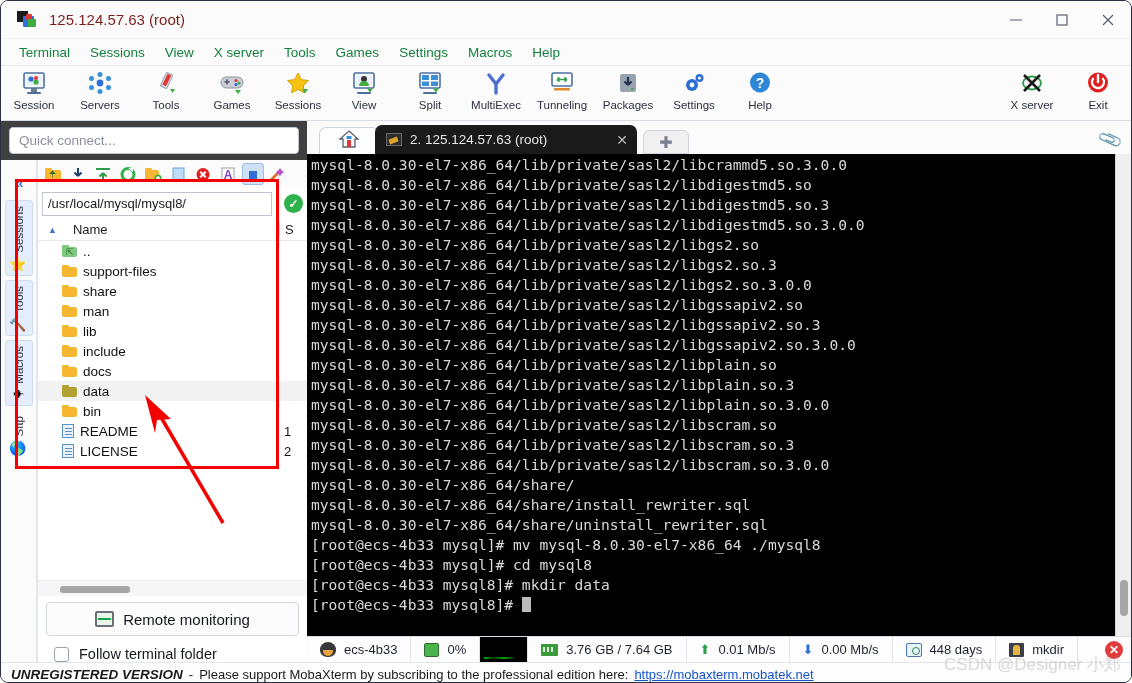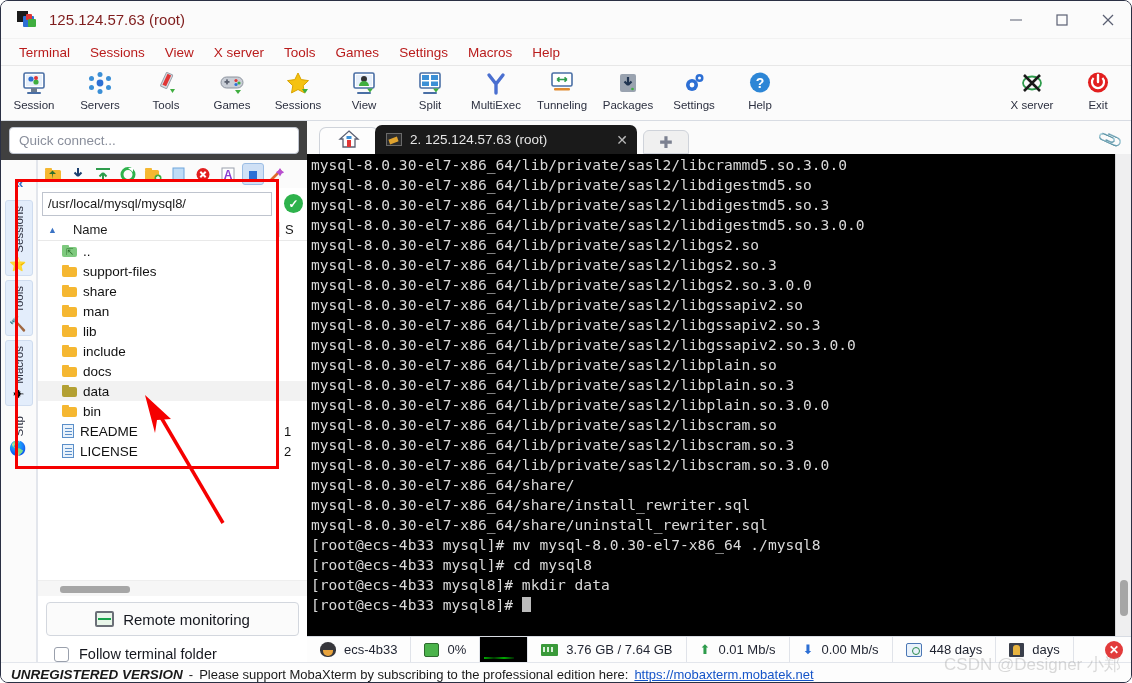--- a/index.html
+++ b/index.html
@@ -36,21 +36,21 @@
   .wc { width: 46px; height: 38px; display: flex; align-items: center; justify-content: center;
         color: #5b6073; font-size: 15px; }
   .wc svg { display: block; }
 
   
   .menubar {
     height: 27px; display: flex; align-items: center;
     background: #fbfbfb; padding-left: 8px;
     border-bottom: 1px solid #e7e7e7;
   }
-  .menu-item { font-size: 13.5px; color: #b91c1c; padding: 3px 10px; border-radius: 3px; }
+  .menu-item { font-size: 13.5px; color: #15803d; padding: 3px 10px; border-radius: 3px; }
 
   
   .toolbar {
     height: 55px; display: flex; align-items: flex-start;
     background: #fbfbfb; border-bottom: 1px solid #d8dce3;
     padding-top: 3px;
   }
   .tool {
     width: 66px; display: flex; flex-direction: column; align-items: center; gap: 2px;
   }
@@ -764,21 +764,21 @@
         <div class="sb-cell">
           <span class="downarrow">⬇</span>
           <span>0.00 Mb/s</span>
         </div>
         <div class="sb-cell">
           <span class="clockico"></span>
           <span>448 days</span>
         </div>
         <div class="sb-cell">
           <span class="userico"></span>
-          <span>days</span>
+          <span>mkdir</span>
         </div>
         <div class="sb-spacer"></div>
         <div class="sb-close">
           <span class="redx">✕</span>
         </div>
       </div>
     </div>
   </div>
 
   <div class="footer">

